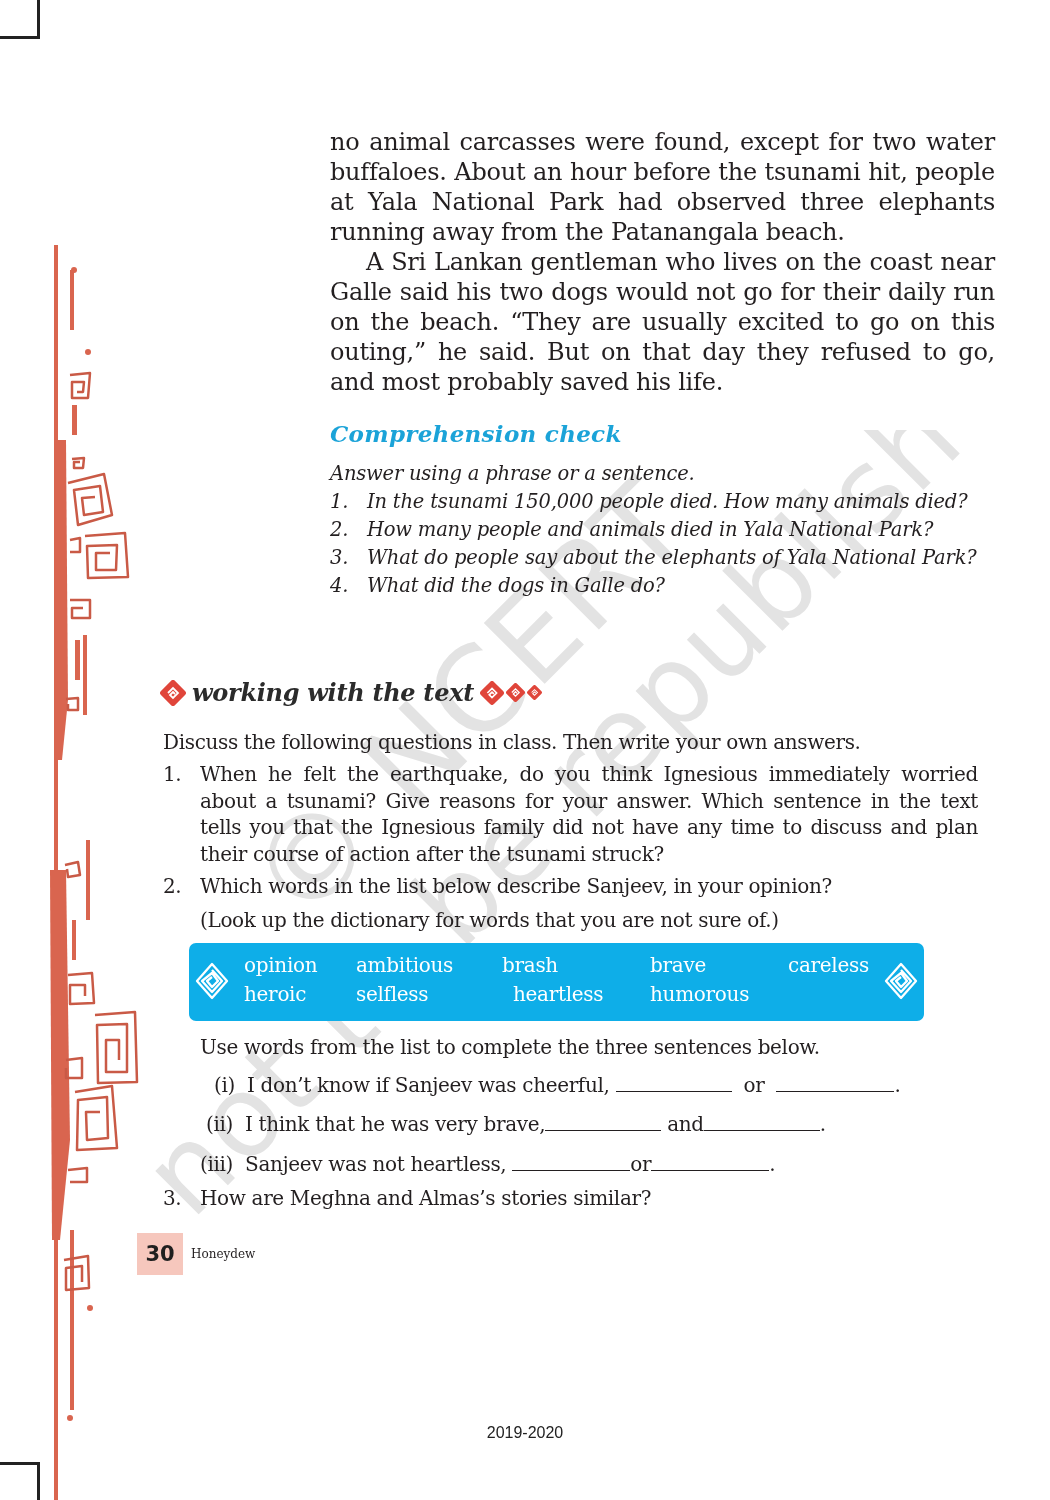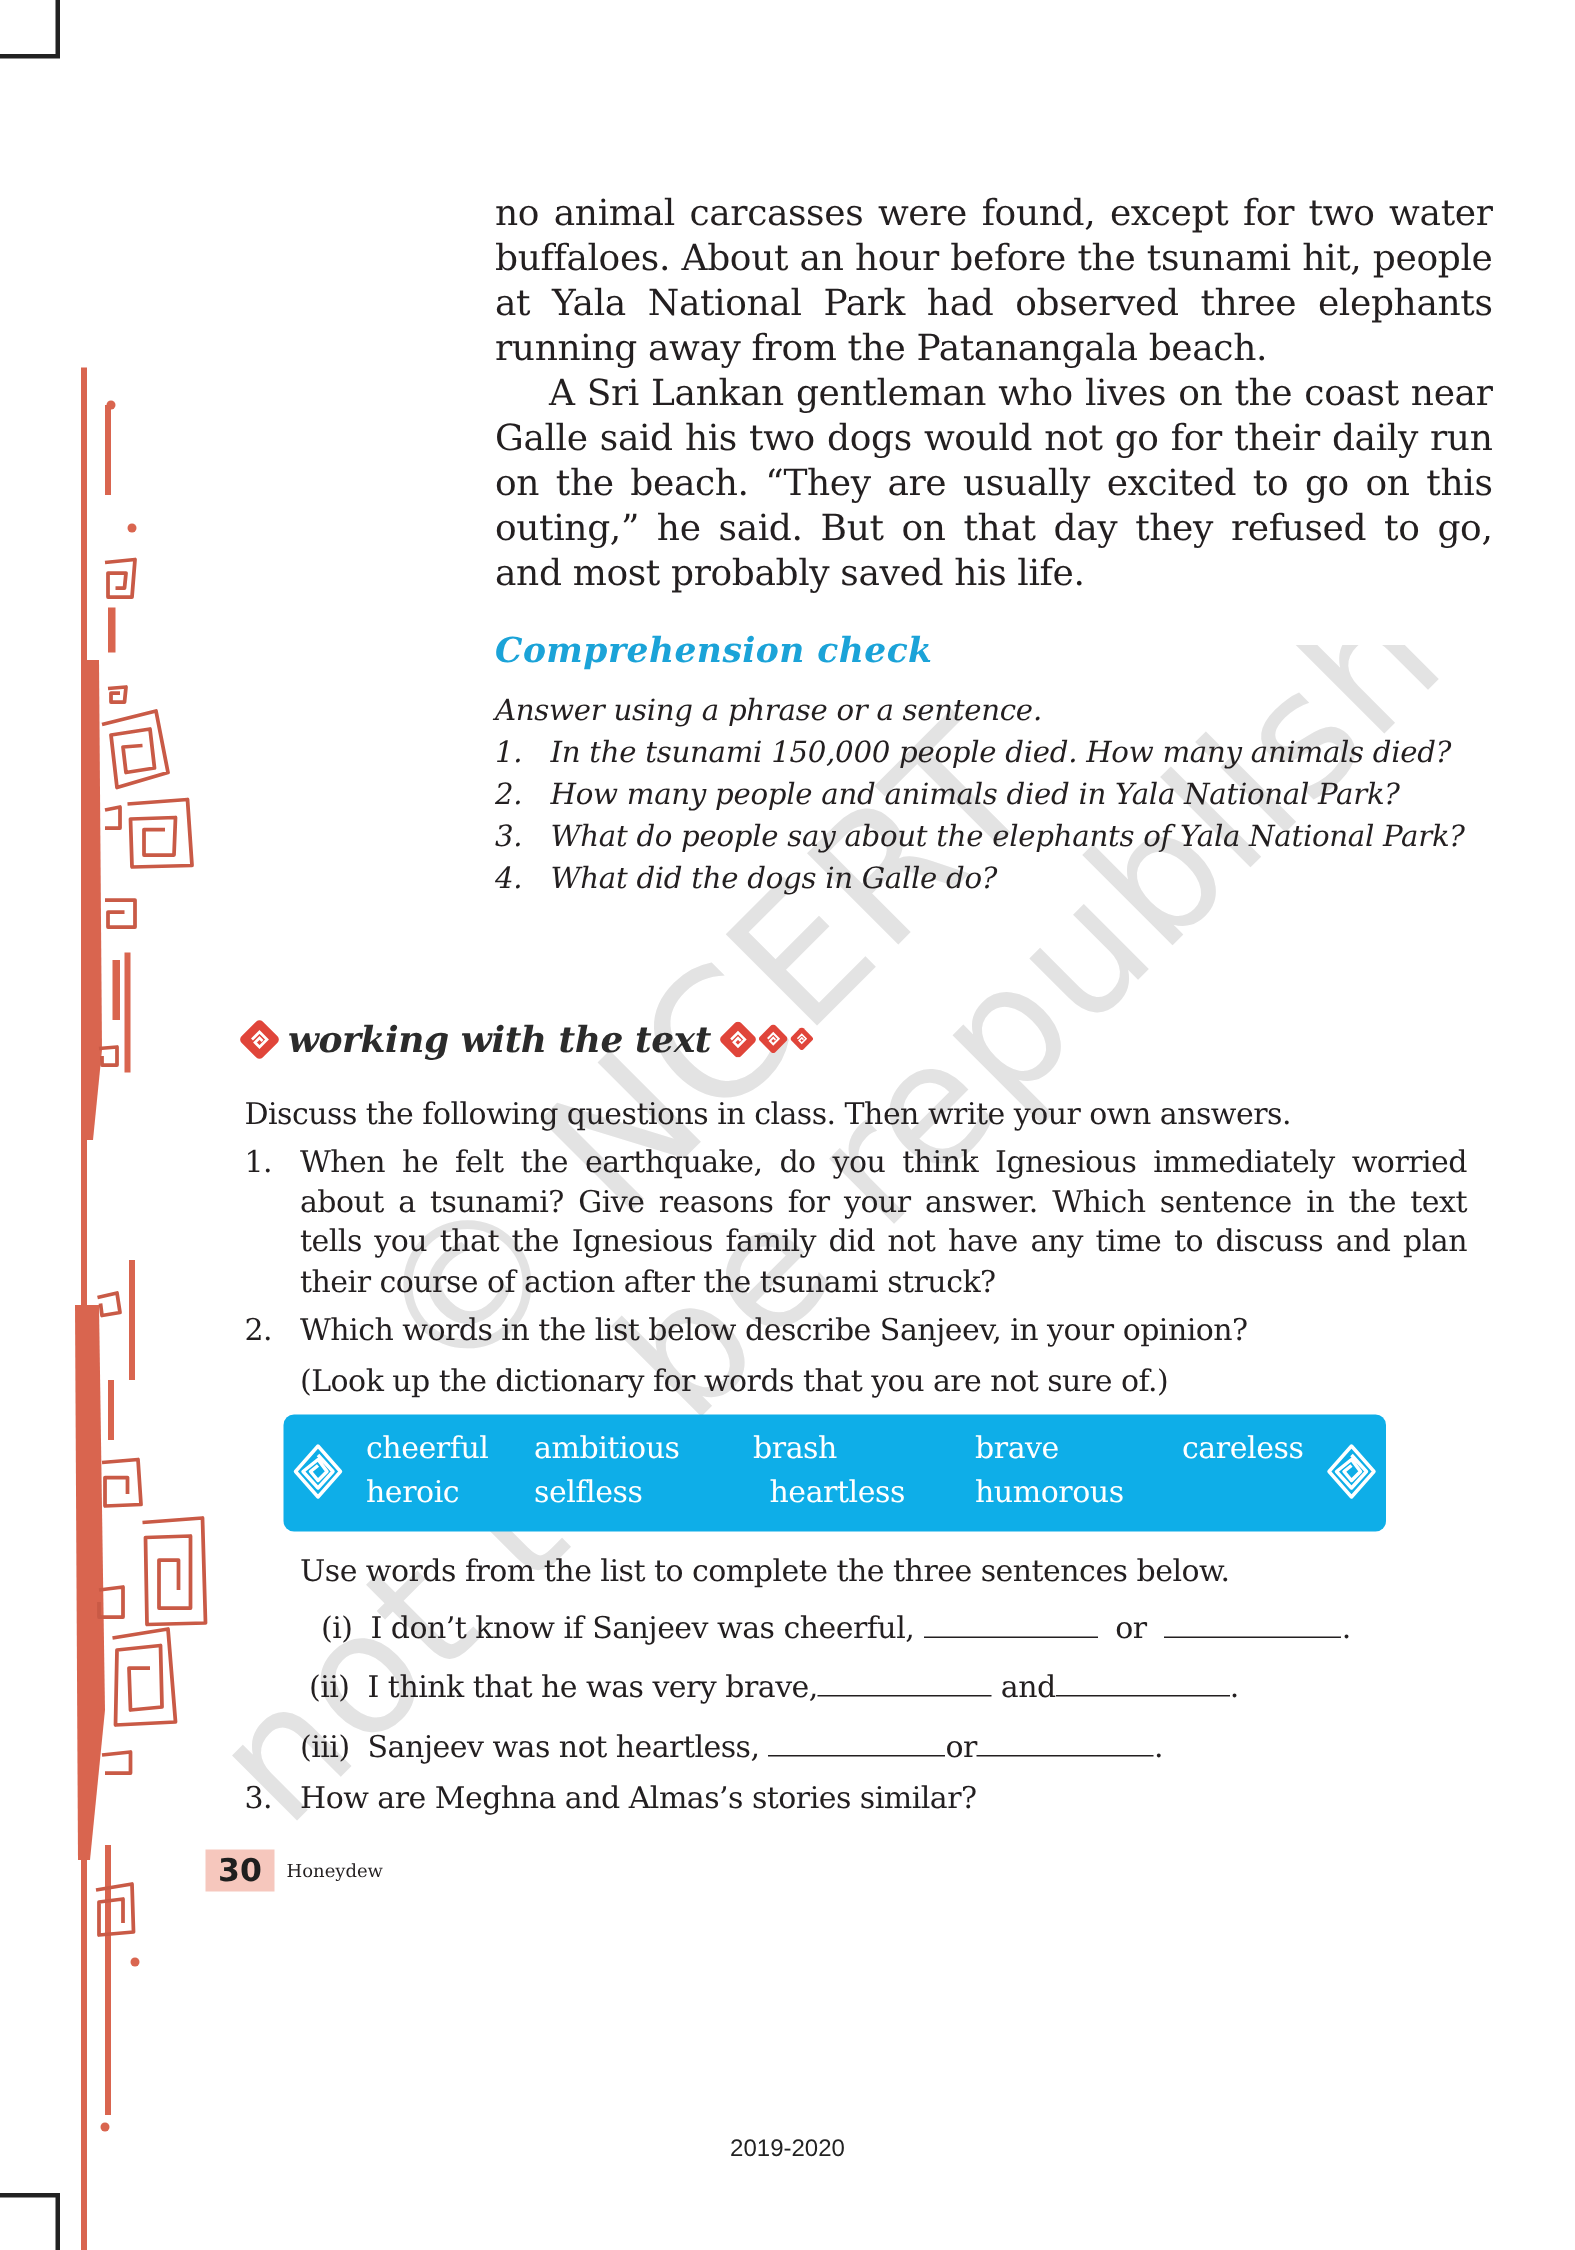--- a/index.html
+++ b/index.html
@@ -70,21 +70,21 @@
 
     .fill-block { position: absolute; left: 200px; top: 1033px; width: 760px; }
     .fill-intro { font-size: 20px; line-height: 28px; white-space: nowrap; letter-spacing: -0.35px; }
     .fill-row { font-size: 20px; white-space: nowrap; position: absolute; letter-spacing: -0.35px; }
     .blank { display: inline-block; border-bottom: 1.5px solid #231f20; height: 18px; vertical-align: baseline; }
 
     .q3 { position: absolute; left: 163px; top: 1186px; font-size: 20px; white-space: nowrap; letter-spacing: -0.35px; }
 
     .footer { position: absolute; left: 137px; top: 1233px; display: flex; align-items: center; }
     .page-badge {
-      background: #f6c7bd; width: 46px; height: 28px; display: flex; align-items: center;
+      background: #f6c7bd; width: 46px; height: 42px; display: flex; align-items: center;
       justify-content: center; font-family: "DejaVu Sans", sans-serif; font-weight: bold;
       font-size: 21px; color: #1f1f1f;
     }
     .book-title { margin-left: 8px; font-size: 12px; font-family: "DejaVu Serif", serif; color: #231f20; }
     .year { position: absolute; left: 0; width: 1050px; top: 1424px; text-align: center;
       font-family: "Liberation Sans", sans-serif; font-size: 16px; color: #222; }
   </style>
 </head>
 <body>
 
@@ -186,21 +186,21 @@
     <div class="qtext" style="white-space:nowrap;">Which words in the list below describe Sanjeev, in your opinion?</div>
     <div class="qtext" style="margin-top:7px; white-space:nowrap;">(Look up the dictionary for words that you are not sure of.)</div>
   </div>
 </div>
 
 <div class="word-box">
   <svg class="diamond" width="36" height="40" viewBox="0 0 36 40" style="left:5px;">
     <path d="M18 3 L33 20 L18 37 L3 20 Z M18 9 L28 20 L18 31 L8 20 L18 12 L24 20 L18 26 L13 20 L18 16" fill="none" stroke="#fff" stroke-width="2.3" stroke-linejoin="round"></path>
   </svg>
   <div class="word-grid">
-    <span class="word" style="left:0; top:0;">cheerful</span>
+    <span class="word" style="left:0; top:0;">opinion</span>
     <span class="word" style="left:112px; top:0;">ambitious</span>
     <span class="word" style="left:258px; top:0;">brash</span>
     <span class="word" style="left:406px; top:0;">brave</span>
     <span class="word" style="left:544px; top:0;">careless</span>
     <span class="word" style="left:0; top:29px;">heroic</span>
     <span class="word" style="left:112px; top:29px;">selfless</span>
     <span class="word" style="left:269px; top:29px;">heartless</span>
     <span class="word" style="left:406px; top:29px;">humorous</span>
   </div>
   <svg class="diamond" width="36" height="40" viewBox="0 0 36 40" style="right:5px;">

